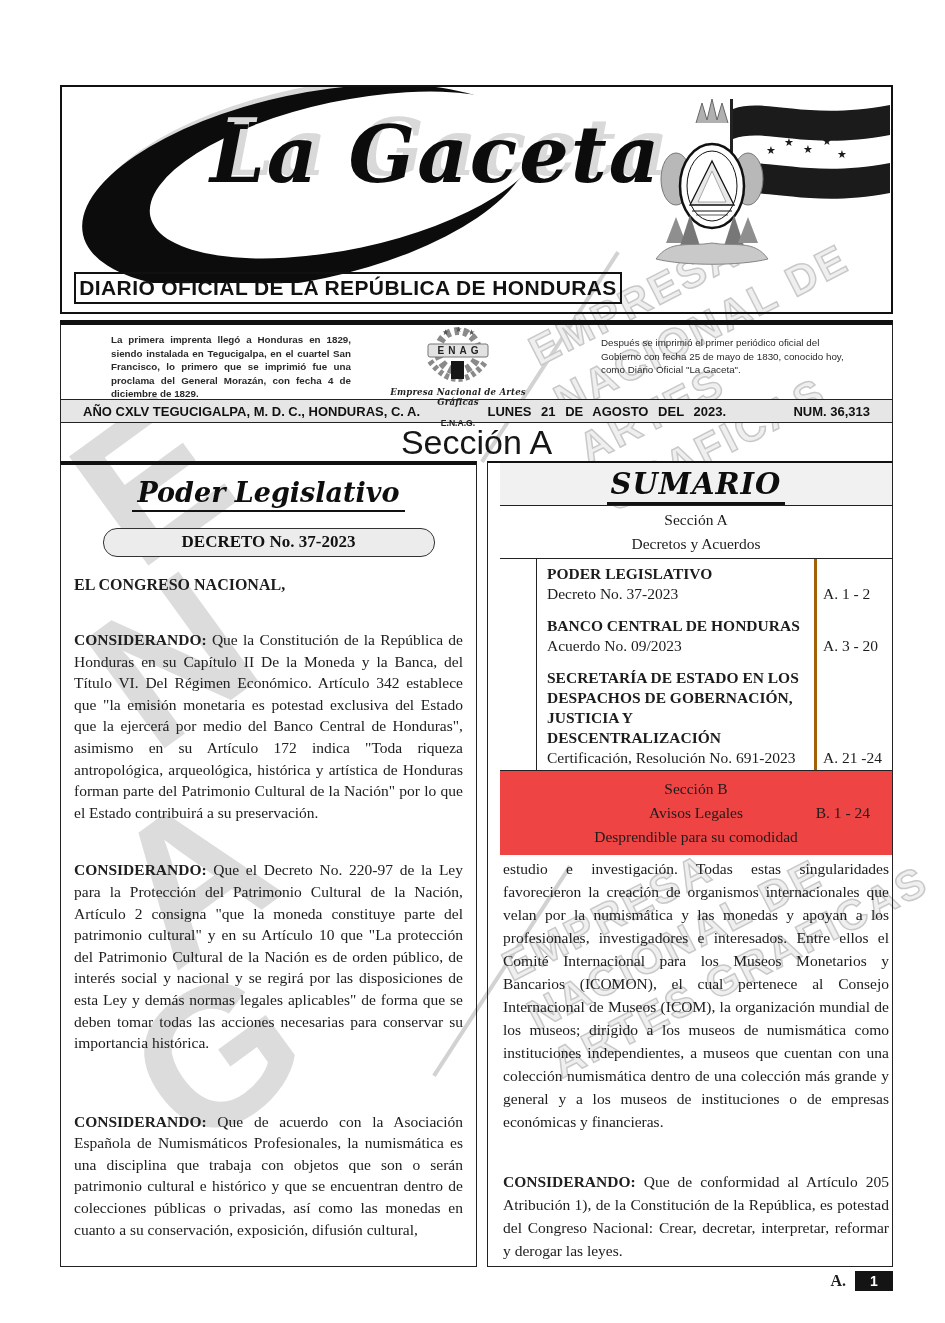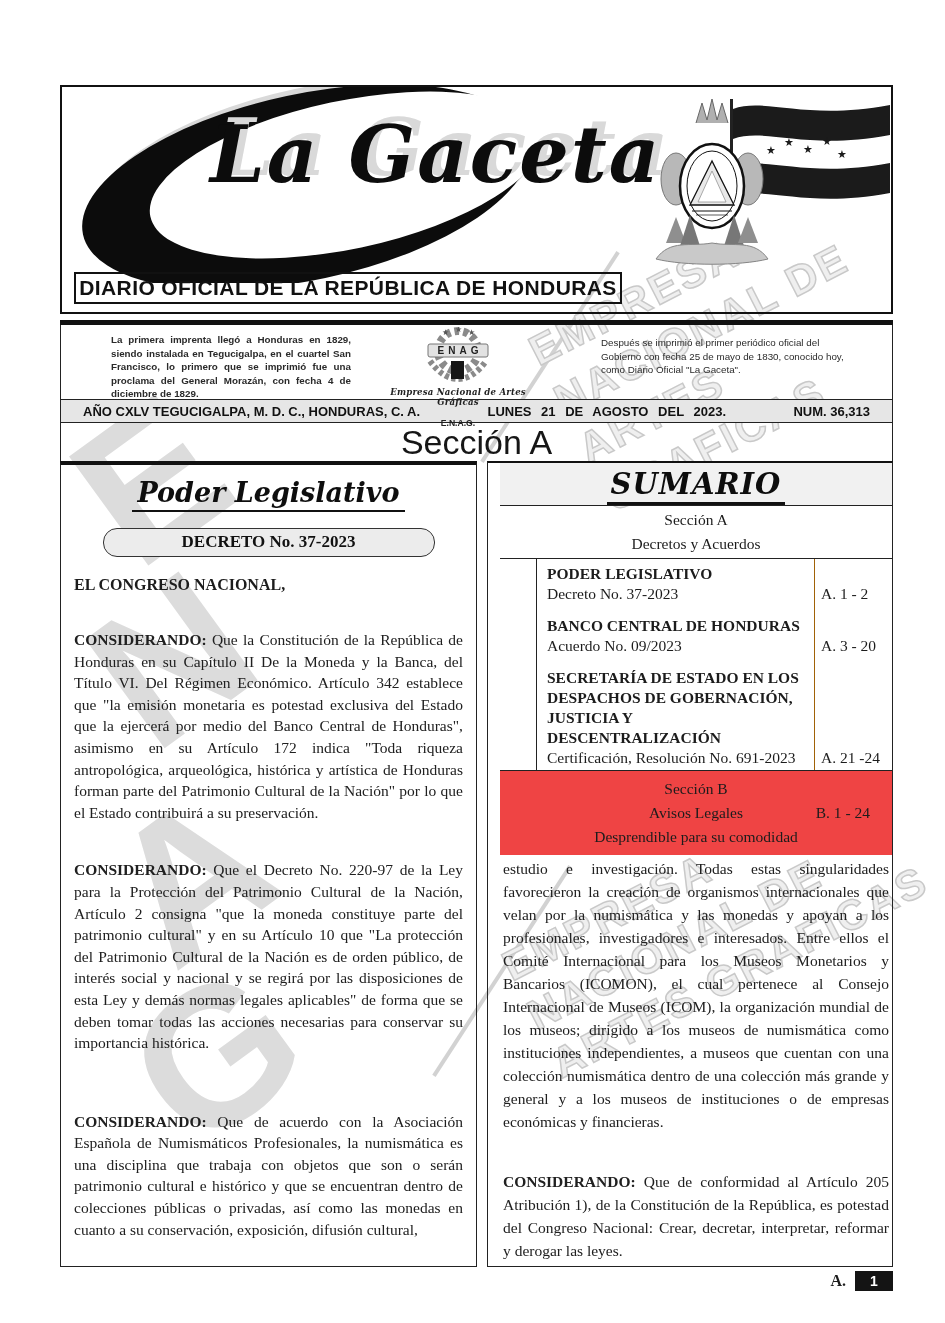--- a/index.html
+++ b/index.html
@@ -86,21 +86,21 @@
                       padding:0 4px 1px;color:#0d0d0d;}
   .sumario-sub{border-bottom:1px solid #222;text-align:center;font-size:15.5px;
                line-height:24px;padding:2px 0;}
   .sumario-body{display:flex;flex-direction:column;flex:0 0 190px;box-sizing:border-box;}
   .srow{display:flex;align-items:stretch;}
   .srow:last-child{flex:1;}
   .scell-l{width:36px;border-right:1px solid #222;}
   .scell-m{flex:1;padding:10px 8px 2px 10px;font-size:15.5px;line-height:20px;}
   .srow:first-child .scell-m{padding-top:5px;}
   .scell-m .org{font-weight:bold;}
-  .scell-r{width:78px;border-left:1px solid #a16207;display:flex;align-items:flex-end;
+  .scell-r{width:78px;border-left:3px solid #a16207;display:flex;align-items:flex-end;
            padding:0 2px 2px 6px;font-size:15.5px;line-height:20px;box-sizing:border-box;}
   .seccion-b{border-top:1px solid #222;background:#ef4444;padding:6px 0;position:relative;
              text-align:center;font-size:15.5px;line-height:24px;}
   .seccion-b .pages-b{position:absolute;right:22px;top:30px;}
   .right-text{padding:0 3px;}
   .right-text .para{line-height:23px;}
   #right-paras .para:first-child{margin-top:2px;}
   #right-paras .para:nth-child(2){margin-top:37px;}
   
   .footer{margin-top:4px;display:flex;justify-content:flex-end;align-items:center;gap:9px;

